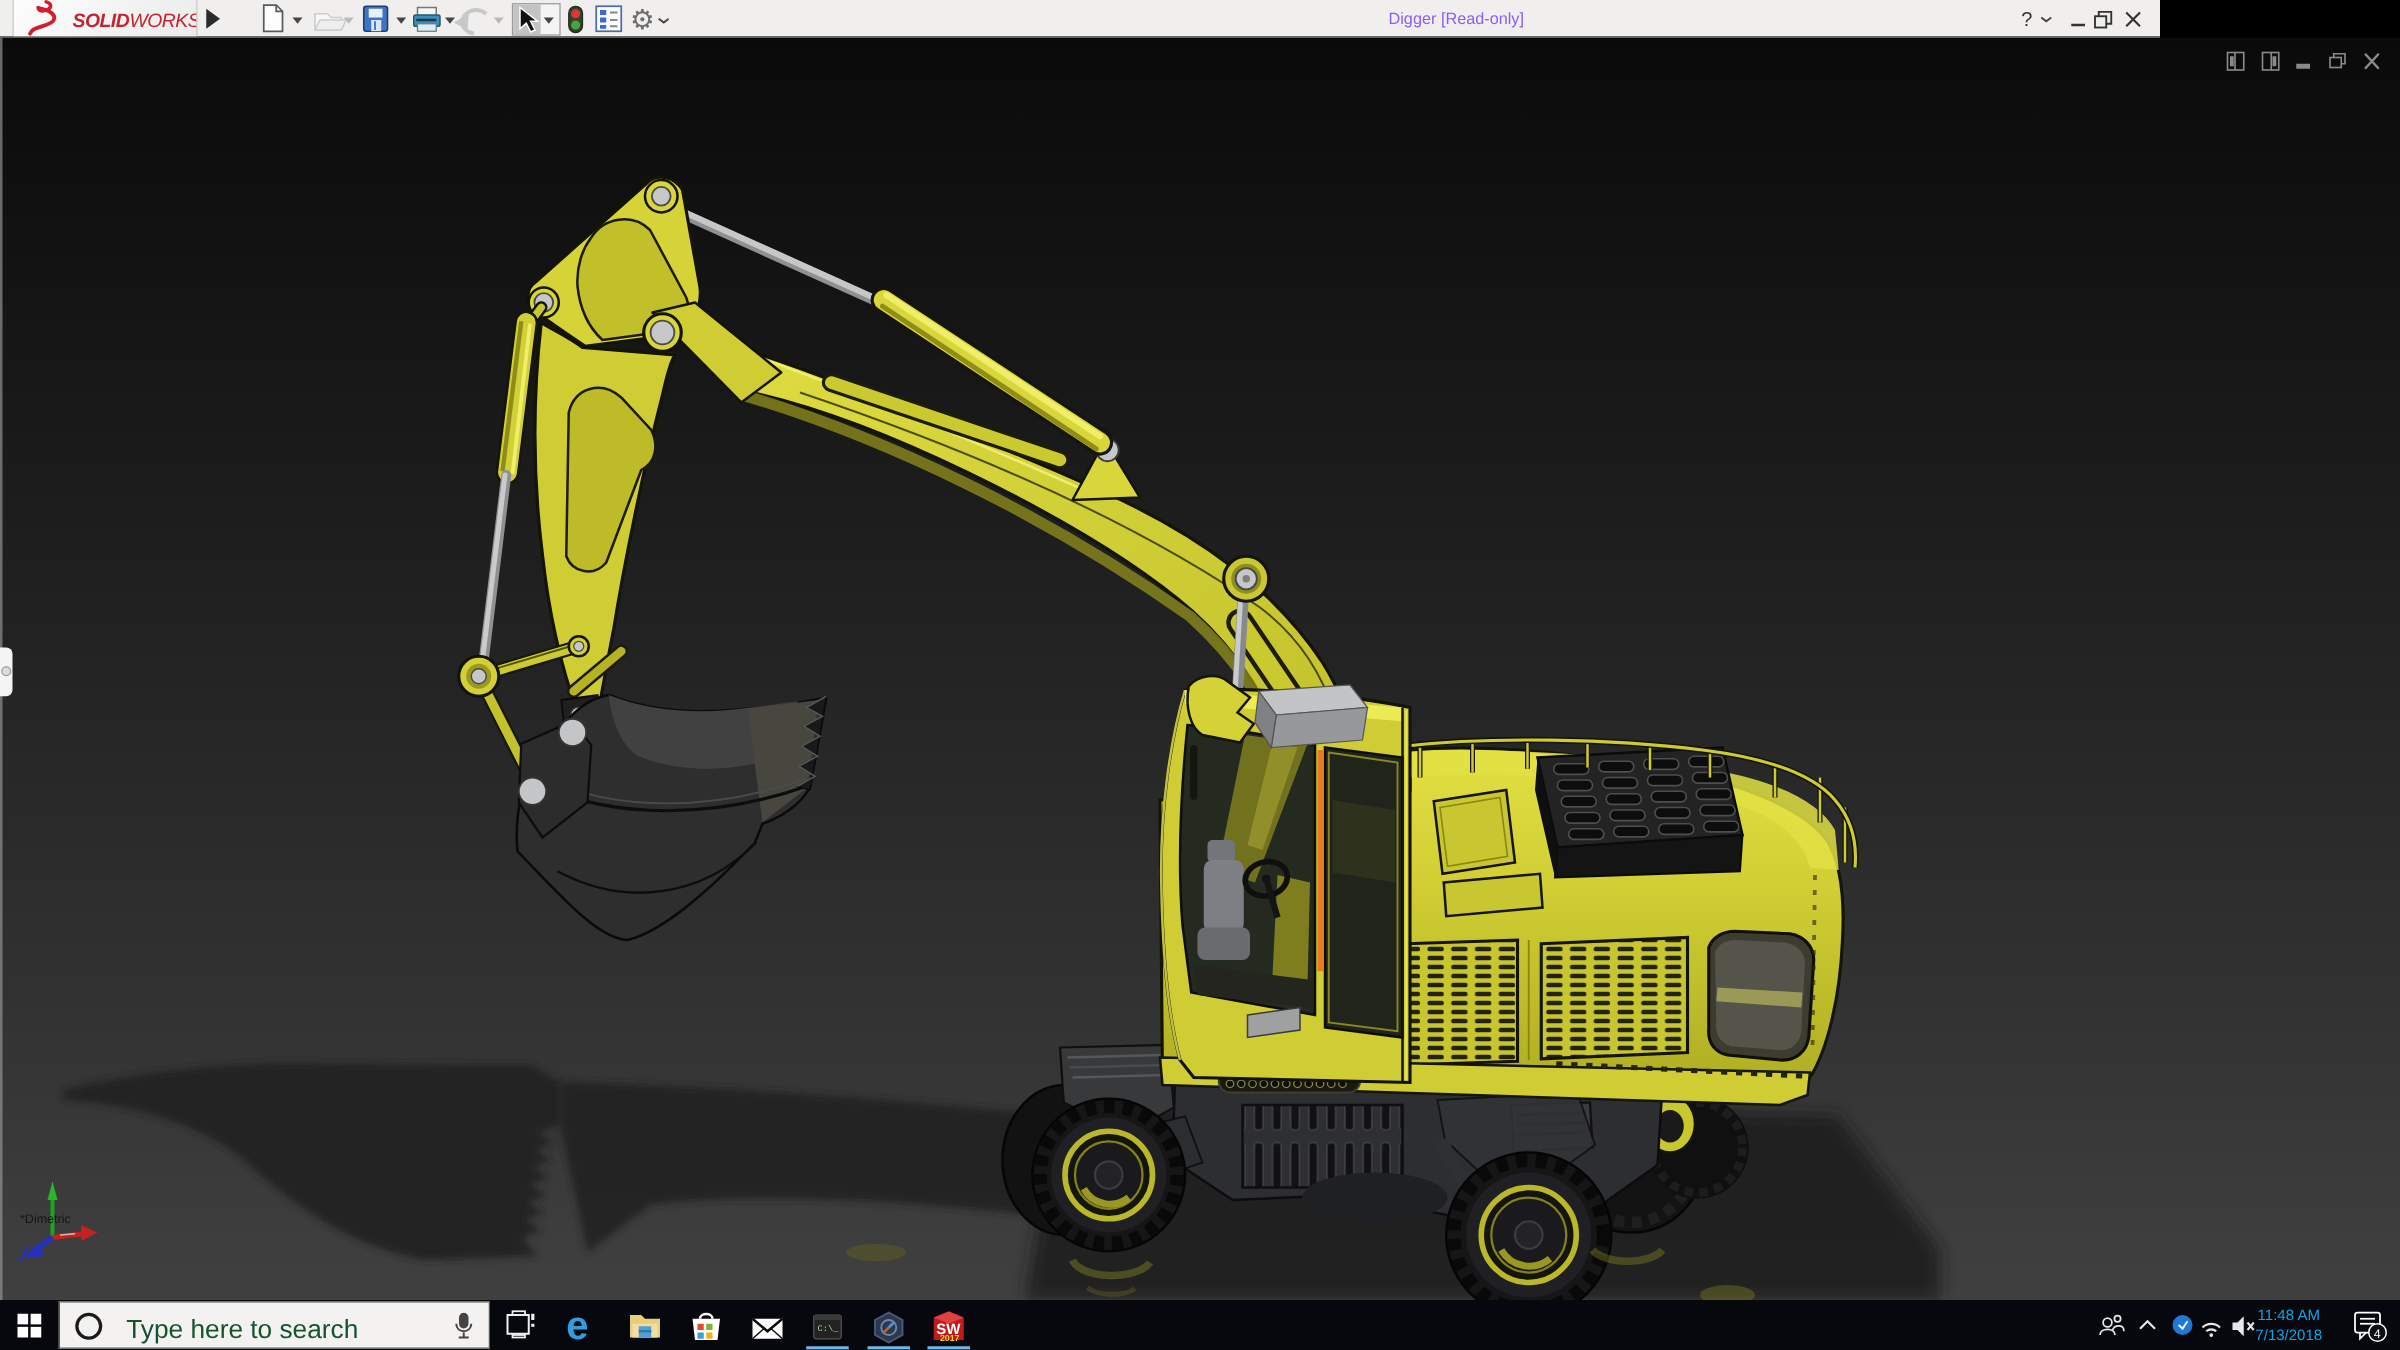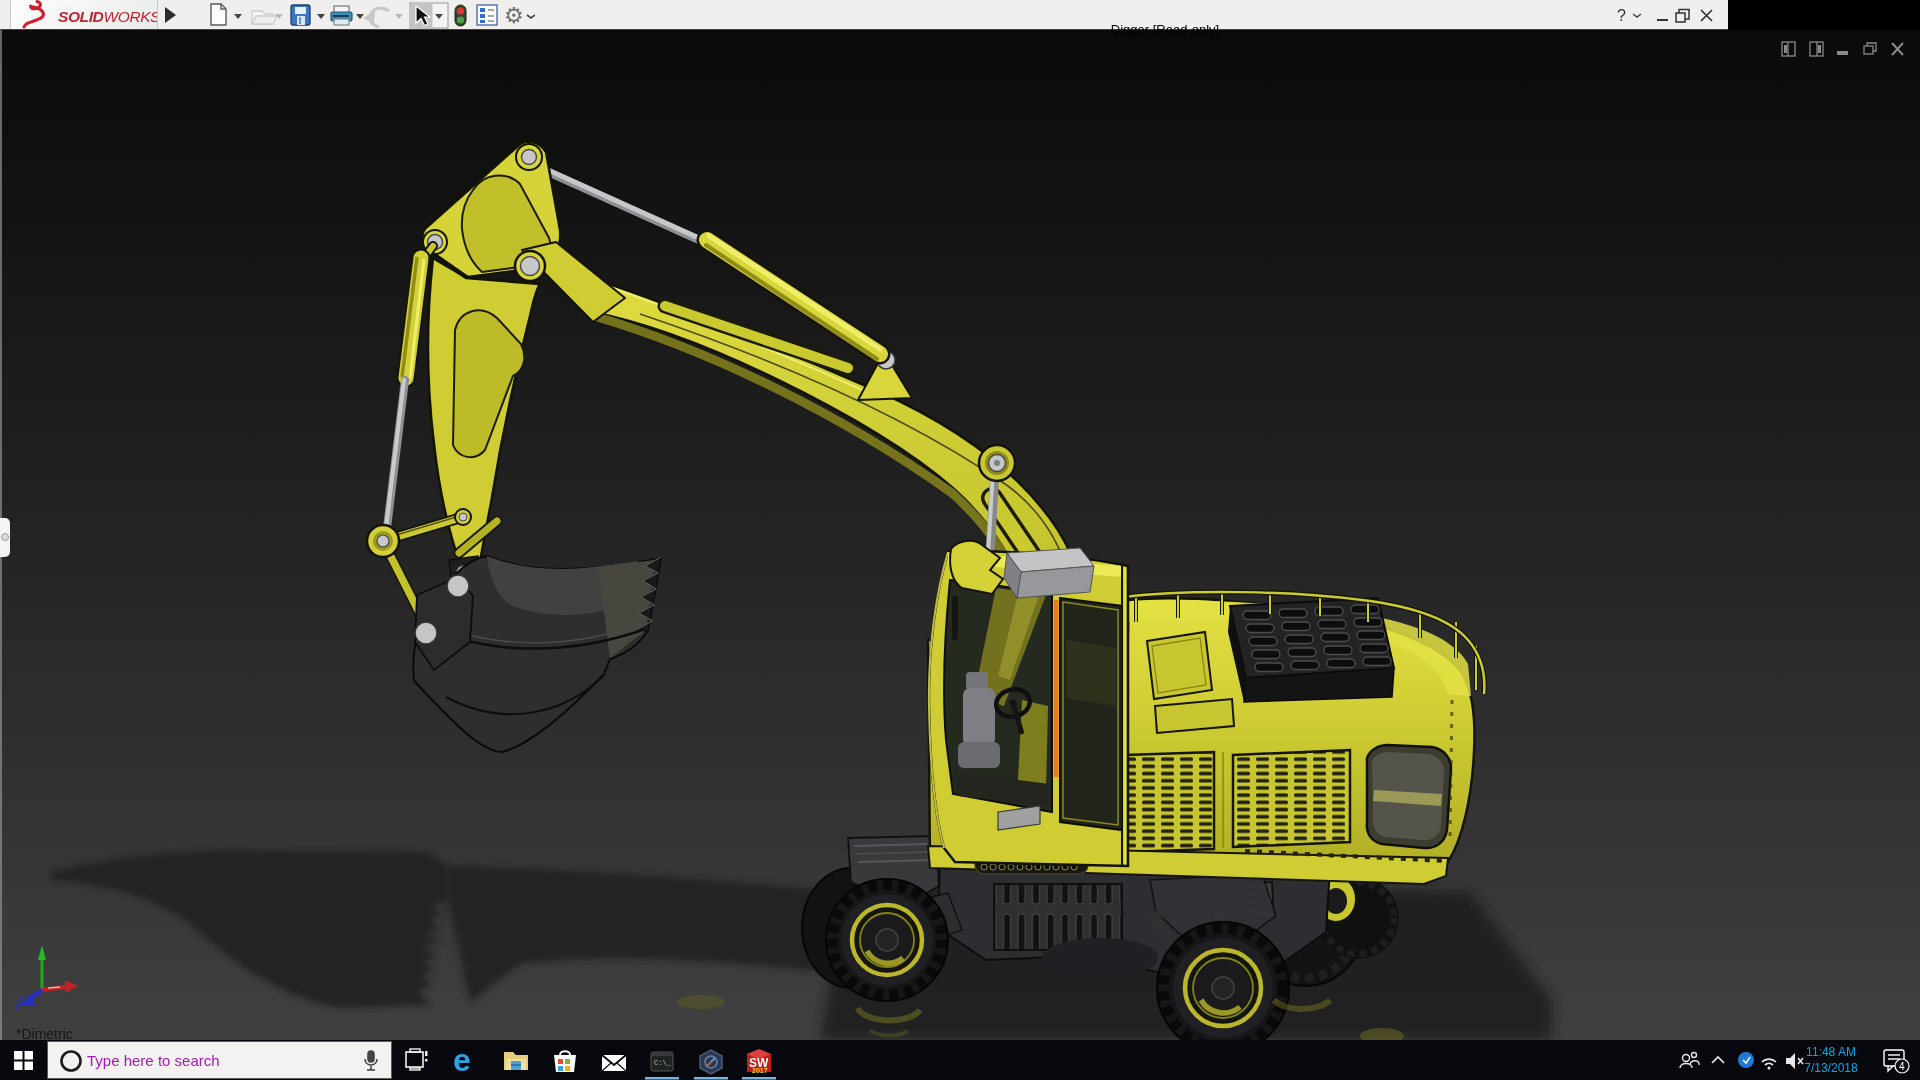--- a/index.html
+++ b/index.html
@@ -1,30 +1,30 @@
 <!DOCTYPE html>
 <html><head><meta charset="utf-8"><title>Digger</title><style>
 *{margin:0;padding:0;box-sizing:border-box}
 html,body{width:1920px;height:1080px;overflow:hidden;background:#000;font-family:"Liberation Sans",sans-serif}
 #titlebar{position:absolute;top:0;left:0;width:1728px;height:30px;background:#f1efee;border-bottom:1px solid #404040}
 #logo{position:absolute;left:10px;top:0;width:148px;height:29px;background:linear-gradient(135deg,#fdfdfd,#e9ecea);border-left:1px solid #c9c9c9;border-right:1px solid #c9c9c9}
 #flyarrow{position:absolute;left:160px;top:4px;width:20px;height:22px}
 .tbtn{position:absolute;top:2px}
-#wtitle{position:absolute;top:22px;left:1055px;width:220px;text-align:center;font-size:13px;color:#000000}
+#wtitle{position:absolute;top:7px;left:1055px;width:220px;text-align:center;font-size:13px;color:#8b5cf6}
 #winbtns{position:absolute;right:8px;top:0;height:30px}
 #viewport{position:absolute;top:30px;left:0;width:1920px;height:1010px;background:linear-gradient(180deg,#0a0a0a 0%,#131313 18%,#1d1d1d 38%,#282828 58%,#333333 78%,#3e3e3e 96%,#404040 100%)}
 #vpsvg{position:absolute;top:0;left:0}
 #lefttab{position:absolute;left:0;top:488px;width:10px;height:39px;background:#f4f4f4;border-radius:0 5px 5px 0}
 #lefttab div{position:absolute;left:1px;top:15px;width:8px;height:8px;border-radius:50%;background:#dcdcdc;border:1px solid #9a9a9a}
 #leftedge{position:absolute;left:0;top:0;width:2px;height:1010px;background:#9a9a9a;opacity:.65}
-#dimetric{position:absolute;left:16px;top:996px;font-size:14px;color:#161616}
+#dimetric{position:absolute;left:16px;top:940px;font-size:10px;color:#161616}
 #innerbtns{position:absolute;right:10px;top:10px;width:130px;height:18px}
 #taskbar{position:absolute;top:1040px;left:0;width:1920px;height:40px;background:#07080d}
 #searchbox{position:absolute;left:47px;top:1041px;width:345px;height:38px;background:#f3f2f1;border:1px solid #5a5a5a}
-#searchbox span{position:absolute;left:39px;top:10px;font-size:15px;color:#a21caf}
+#searchbox span{position:absolute;left:53px;top:10px;font-size:21px;color:#14532d}
 .tali{position:absolute;top:1044px}
 #clock{position:absolute;right:54px;top:1044px;width:70px;text-align:center;color:#0ea5e9;font-size:12px;line-height:16px}
 </style></head><body>
 <div id="viewport">
 <svg id="vpsvg" width="1920" height="1010" viewBox="0 30 1920 1010" xmlns="http://www.w3.org/2000/svg">
 <defs>
 <filter id="b3" x="-20%" y="-20%" width="140%" height="140%">
           <feGaussianBlur stdDeviation="3"></feGaussianBlur>
         </filter>
 <filter id="b6" x="-20%" y="-20%" width="140%" height="140%">

